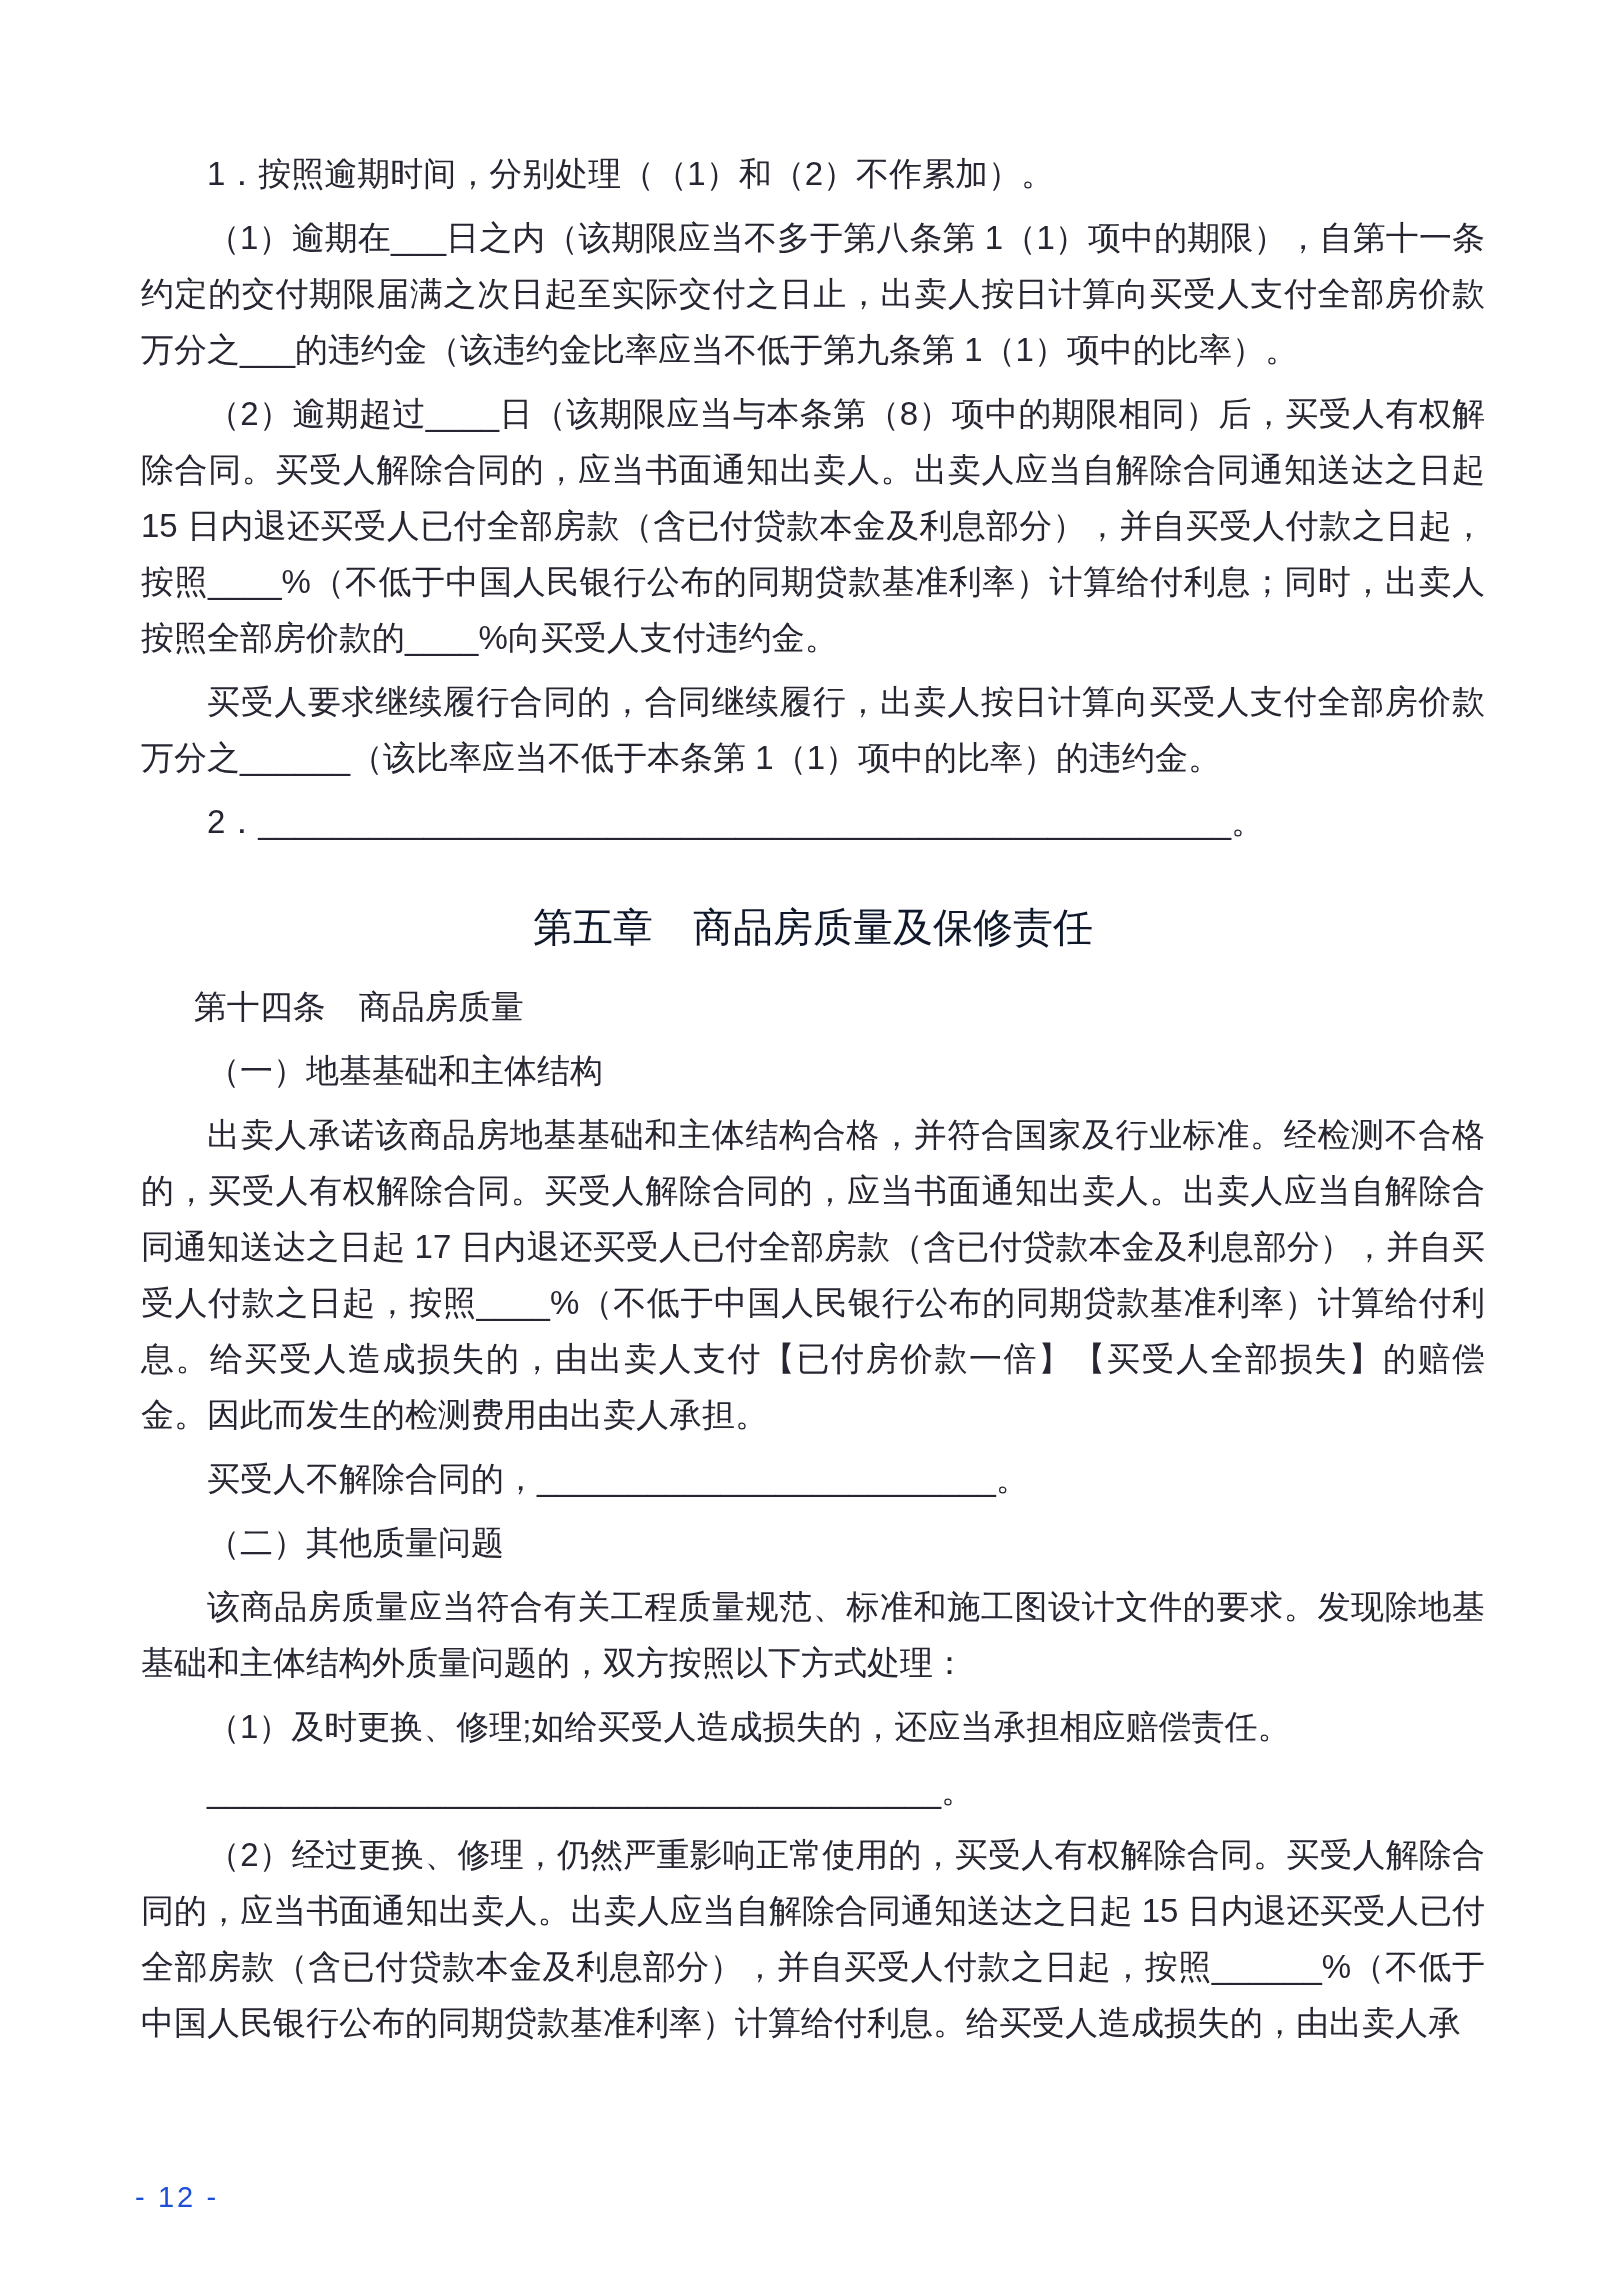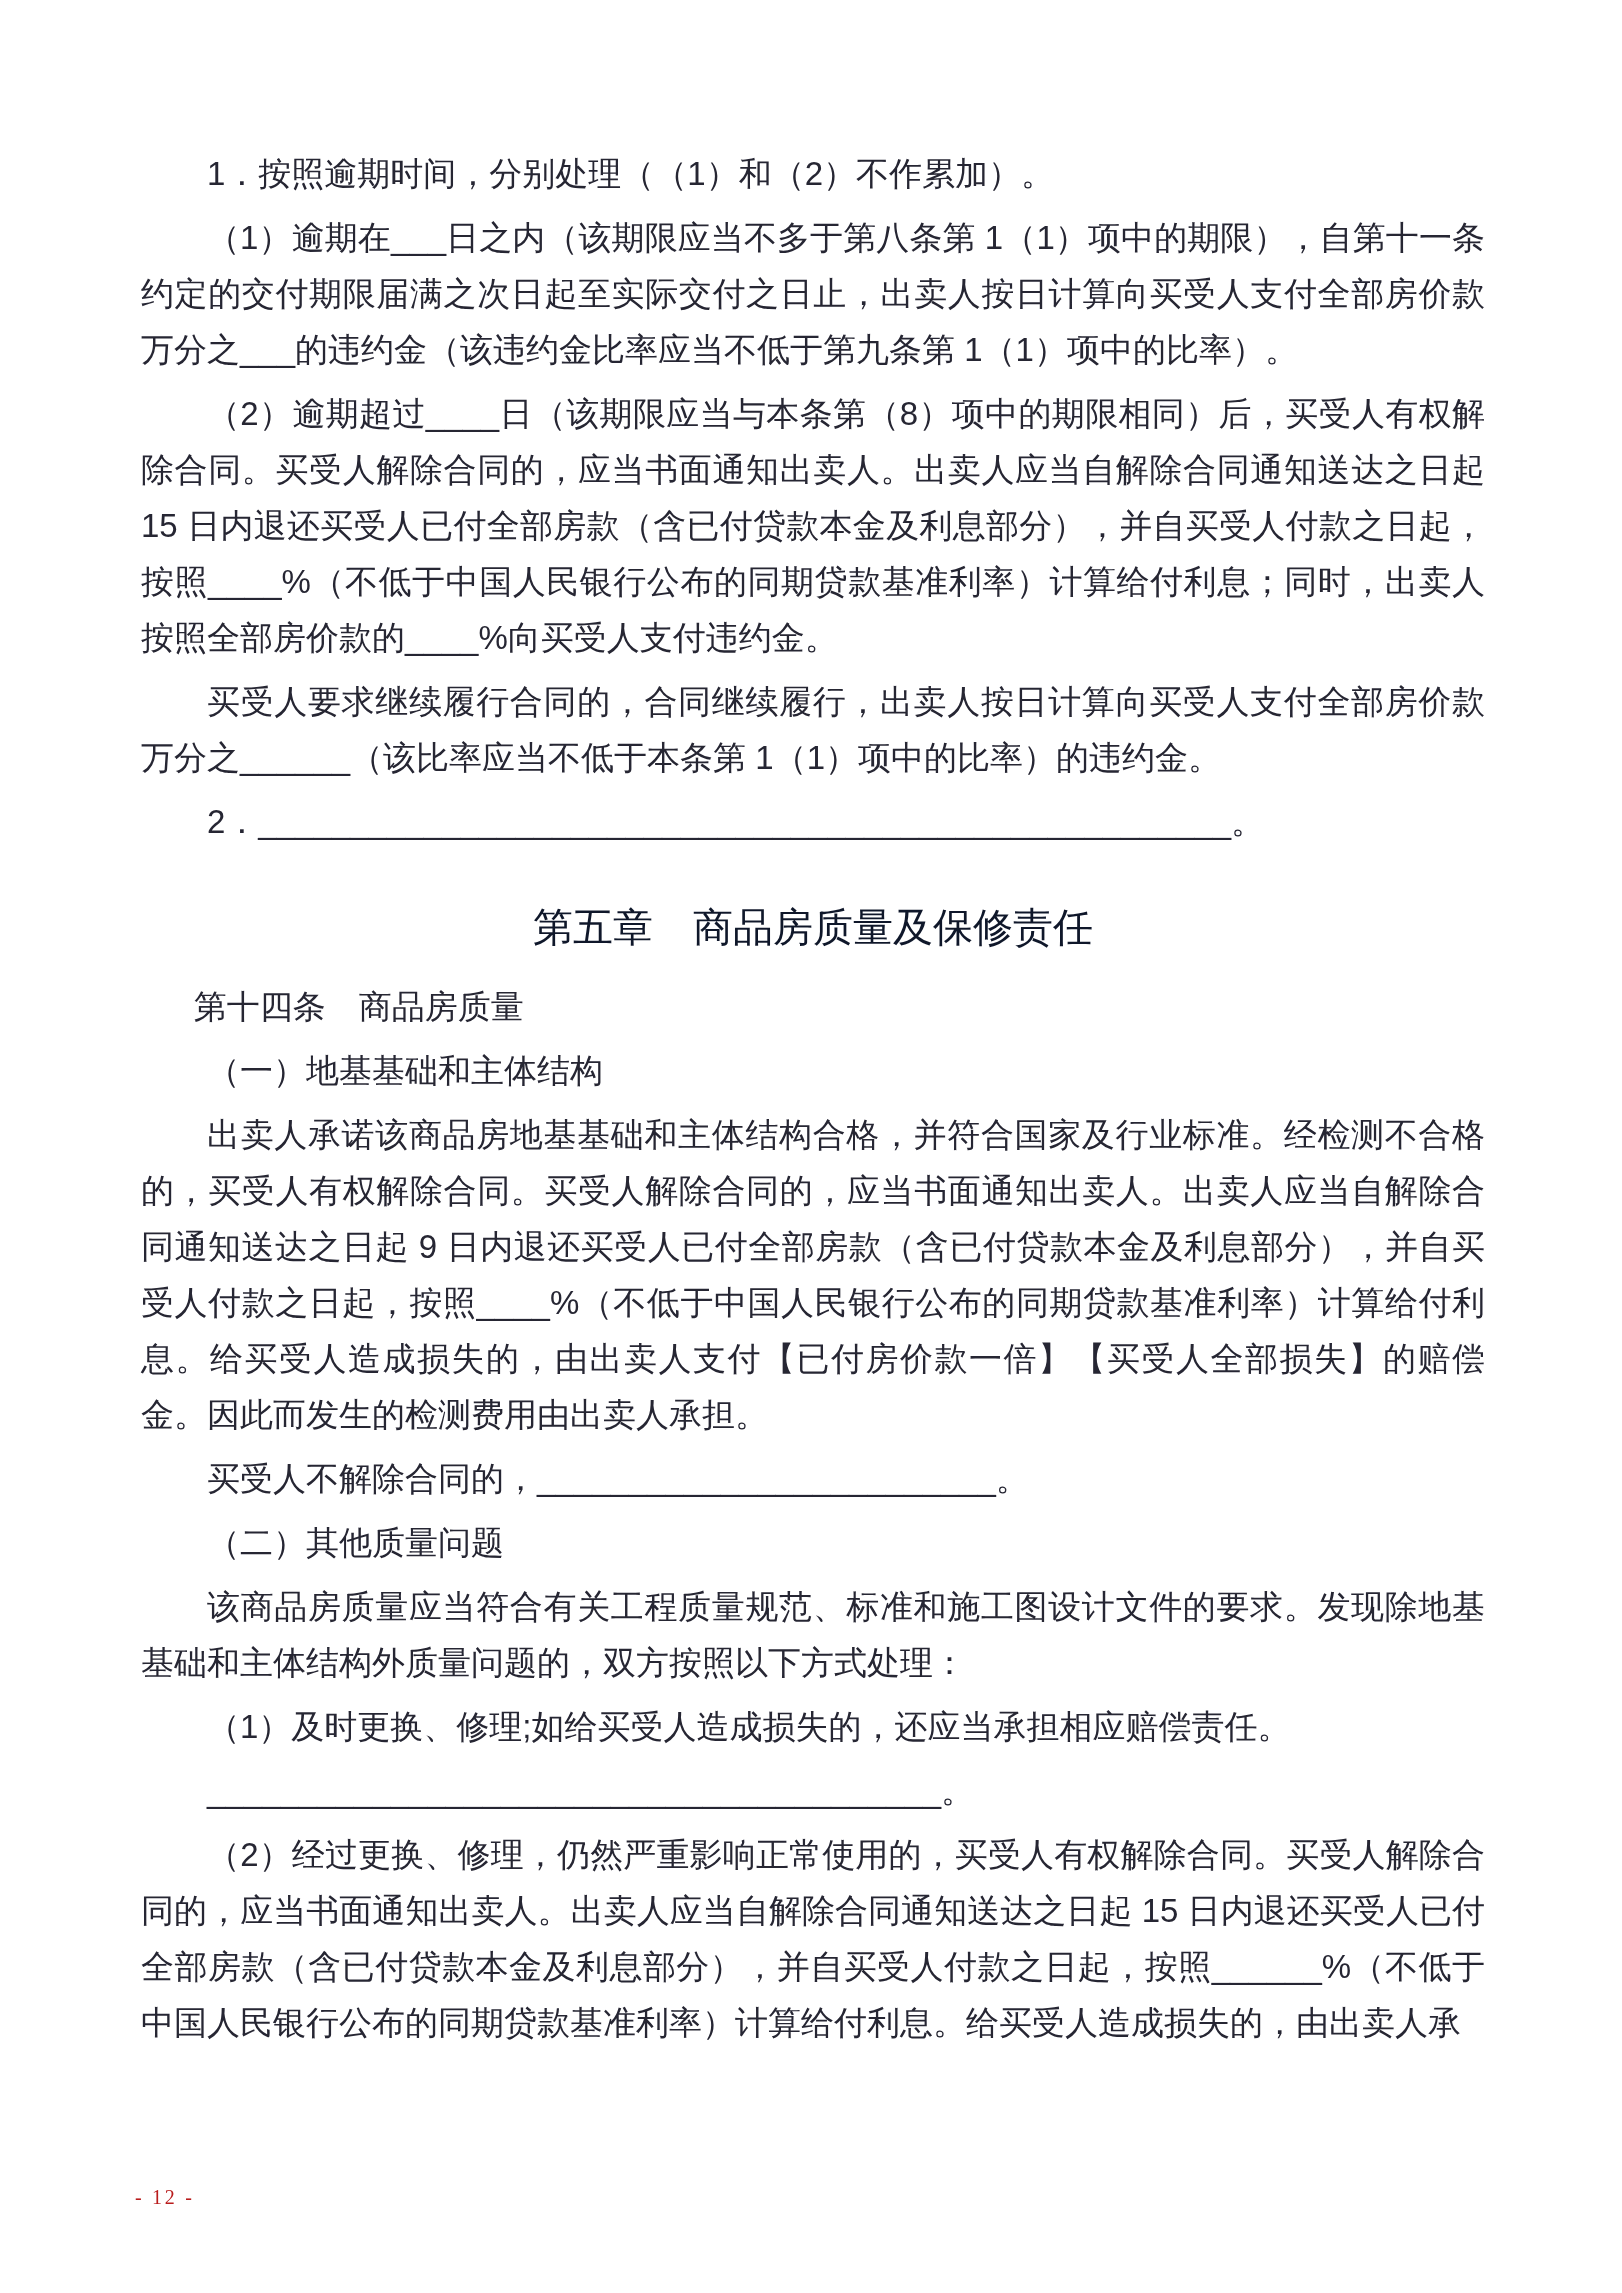--- a/index.html
+++ b/index.html
@@ -37,44 +37,43 @@
   }
   .article-heading {
     font-weight: normal;
     text-indent: 1.6em;
     text-align: left;
   }
   .page-footer {
     position: absolute;
     left: 135px;
     bottom: 84px;
-    font-size: 20px;
+    font-size: 29px;
     line-height: 23.6px;
     letter-spacing: 2.7px;
-    color: #b91c1c;
-    font-family: Liberation Serif, serif;
+    color: #1d4ed8;
   }
 </style>
 </head>
 <body>
 
 <div class="page">
 
   <p class="para">1．按照逾期时间，分别处理（（1）和（2）不作累加）。</p>
   <p class="para">（1）逾期在___日之内（该期限应当不多于第八条第 1（1）项中的期限），自第十一条约定的交付期限届满之次日起至实际交付之日止，出卖人按日计算向买受人支付全部房价款万分之___的违约金（该违约金比率应当不低于第九条第 1（1）项中的比率）。</p>
   <p class="para">（2）逾期超过____日（该期限应当与本条第（8）项中的期限相同）后，买受人有权解除合同。买受人解除合同的，应当书面通知出卖人。出卖人应当自解除合同通知送达之日起 15 日内退还买受人已付全部房款（含已付贷款本金及利息部分），并自买受人付款之日起，按照____%（不低于中国人民银行公布的同期贷款基准利率）计算给付利息；同时，出卖人按照全部房价款的____%向买受人支付违约金。</p>
   <p class="para">买受人要求继续履行合同的，合同继续履行，出卖人按日计算向买受人支付全部房价款万分之______（该比率应当不低于本条第 1（1）项中的比率）的违约金。</p>
   <p class="para">2．_____________________________________________________。</p>
 
   <h1 class="chapter-title">第五章　商品房质量及保修责任</h1>
 
   <p class="para article-heading">第十四条　商品房质量</p>
 
   <p class="para">（一）地基基础和主体结构</p>
-  <p class="para">出卖人承诺该商品房地基基础和主体结构合格，并符合国家及行业标准。经检测不合格的，买受人有权解除合同。买受人解除合同的，应当书面通知出卖人。出卖人应当自解除合同通知送达之日起 9 日内退还买受人已付全部房款（含已付贷款本金及利息部分），并自买受人付款之日起，按照____%（不低于中国人民银行公布的同期贷款基准利率）计算给付利息。给买受人造成损失的，由出卖人支付【已付房价款一倍】【买受人全部损失】的赔偿金。因此而发生的检测费用由出卖人承担。</p>
+  <p class="para">出卖人承诺该商品房地基基础和主体结构合格，并符合国家及行业标准。经检测不合格的，买受人有权解除合同。买受人解除合同的，应当书面通知出卖人。出卖人应当自解除合同通知送达之日起 17 日内退还买受人已付全部房款（含已付贷款本金及利息部分），并自买受人付款之日起，按照____%（不低于中国人民银行公布的同期贷款基准利率）计算给付利息。给买受人造成损失的，由出卖人支付【已付房价款一倍】【买受人全部损失】的赔偿金。因此而发生的检测费用由出卖人承担。</p>
   <p class="para">买受人不解除合同的，_________________________。</p>
   <p class="para">（二）其他质量问题</p>
   <p class="para">该商品房质量应当符合有关工程质量规范、标准和施工图设计文件的要求。发现除地基基础和主体结构外质量问题的，双方按照以下方式处理：</p>
   <p class="para">（1）及时更换、修理;如给买受人造成损失的，还应当承担相应赔偿责任。</p>
   <p class="para">________________________________________。</p>
   <p class="para">（2）经过更换、修理，仍然严重影响正常使用的，买受人有权解除合同。买受人解除合同的，应当书面通知出卖人。出卖人应当自解除合同通知送达之日起 15 日内退还买受人已付全部房款（含已付贷款本金及利息部分），并自买受人付款之日起，按照______%（不低于中国人民银行公布的同期贷款基准利率）计算给付利息。给买受人造成损失的，由出卖人承</p>
 
   <div class="page-footer">- 12 -</div>
 
 </div>

